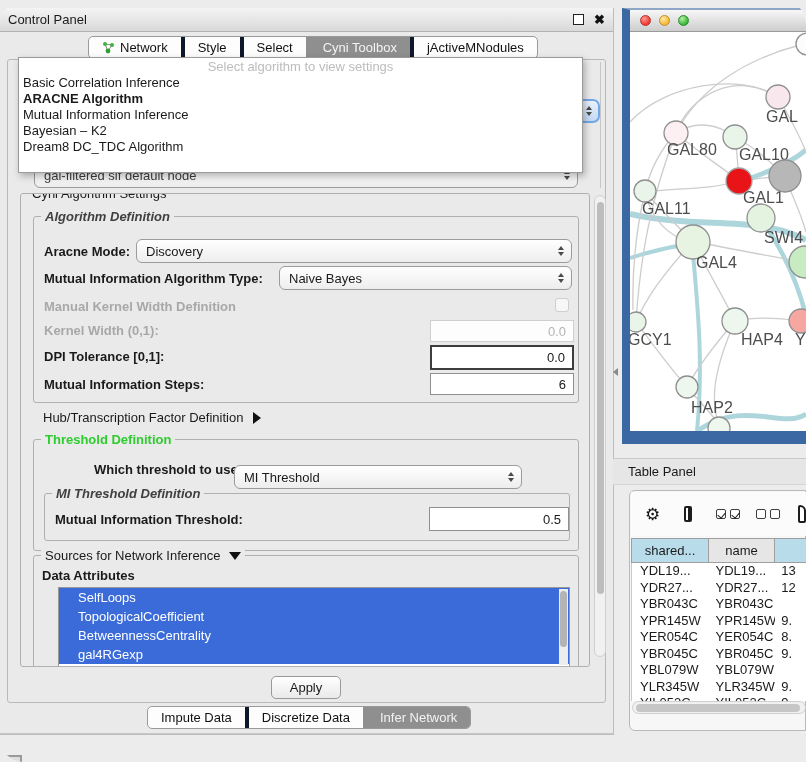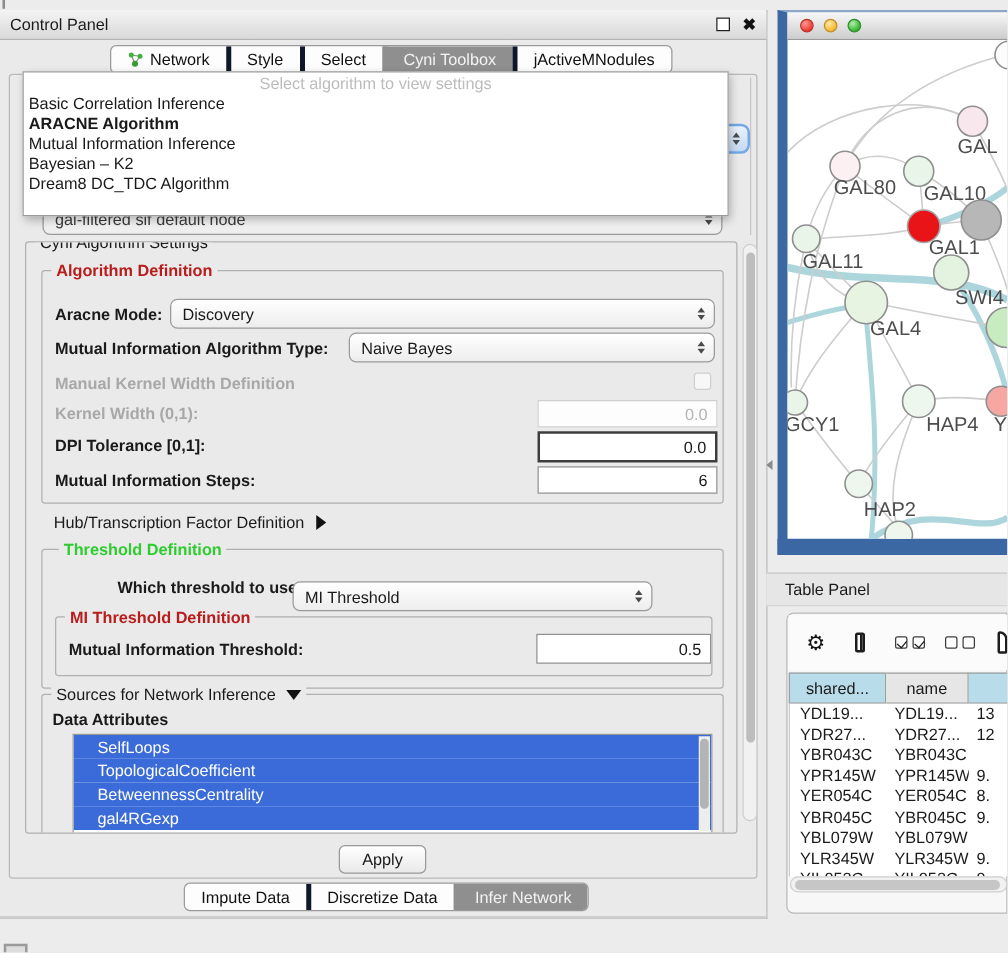--- a/index.html
+++ b/index.html
@@ -1,37 +1,37 @@
 <!DOCTYPE html>
 <html><head>
 <meta charset="utf-8">
 <style>
   html,body{margin:0;padding:0;}
   body{font-family:"Liberation Sans",sans-serif;font-size:13px;color:#1a1a1a;background:#ececec;}
-  #screen{position:relative;width:806px;height:762px;overflow:hidden;background:#ececec;}
+  #screen{position:relative;width:806px;height:762px;overflow:hidden;background:#ececec;border-radius:24px;}
   .abs{position:absolute;}
   
   .panel-win{background:#eaeaea;border:1px solid #bdbdbd;border-left:none;}
   .titlebar{background:linear-gradient(#f4f4f4,#d9d9d9);border-bottom:1px solid #b3b3b3;display:flex;align-items:center;padding:0 8px;box-sizing:border-box;}
   .float-btn{width:9px;height:9px;border:1.5px solid #222;background:#fff;display:inline-block;}
   .close-x{font-weight:bold;font-size:13px;color:#111;}
   
   .tabbar{display:flex;border:1px solid #9a9a9a;border-radius:5px;background:#fdfdfd;overflow:hidden;align-items:stretch;box-sizing:border-box;}
   .tab{padding:0 13px;display:flex;align-items:center;gap:5px;border-left:4px solid #0f172a;color:#111;white-space:nowrap;}
   .tab:first-child{border-left:none;}
   .tab.selected{background:#8f8f8f;color:#f3f3f3;border-left-color:#8f8f8f;}
   
   #algo-dropdown{background:#fff;border:1px solid #9a9a9a;box-shadow:2px 3px 7px rgba(0,0,0,.28);z-index:30;}
   .dd-prompt{color:#bcbcbc;text-align:center;height:17px;line-height:17px;}
   .dd-item{height:16px;line-height:16px;padding-left:4px;white-space:nowrap;}
   .dd-item.bold{font-weight:bold;}
   
   .groupbox{border:1px solid #b0b0b0;border-radius:3px;box-sizing:border-box;background:transparent;}
   .grouptitle{position:absolute;top:-8px;left:7px;background:#eaeaea;padding:0 4px;line-height:15px;white-space:nowrap;}
-  .t-blue{color:#b91c1c;font-weight:bold;}
+  .t-blue{color:#404040;font-weight:bold;font-style:italic;}
   .t-green{color:#2ecc2e;font-weight:bold;}
   .lbl{font-weight:bold;white-space:nowrap;}
   .dis{color:#a8a8a8;}
   
   .combo{background:linear-gradient(#ffffff,#ededed);border:1px solid #9b9b9b;border-radius:6px;display:flex;align-items:center;padding-left:9px;box-sizing:border-box;}
   .stepper{margin-left:auto;display:flex;flex-direction:column;align-items:center;justify-content:center;gap:2px;padding-right:7px;}
   .tri-up{width:0;height:0;border-left:3.5px solid transparent;border-right:3.5px solid transparent;border-bottom:4.5px solid #4a4a4a;}
   .tri-dn{width:0;height:0;border-left:3.5px solid transparent;border-right:3.5px solid transparent;border-top:4.5px solid #4a4a4a;}
   .tri-right{width:0;height:0;border-top:6px solid transparent;border-bottom:6px solid transparent;border-left:8px solid #111;display:inline-block;}
   .tri-down-b{width:0;height:0;border-left:6px solid transparent;border-right:6px solid transparent;border-top:8px solid #111;display:inline-block;}
@@ -182,21 +182,21 @@
           <span>6</span>
         </div>
     </div>
 
     <div class="abs" style="left:22px;top:216px;display:flex;align-items:center;gap:10px;">
       <span>Hub/Transcription Factor Definition</span>
       <span class="tri-right"></span>
     </div>
 
     <div class="abs groupbox" style="left:12px;top:245px;width:546px;height:112px;">
-      <span class="grouptitle t-green" style="background:#eaeaea;margin-left:6px;">Threshold Definition</span>
+      <span class="grouptitle t-green" style="background:#eaeaea;">Threshold Definition</span>
 
       <div class="abs lbl" style="left:60px;top:22px;">Which threshold to use:</div>
       <div class="abs combo" style="left:200px;top:17px;width:288px;height:24px;margin-top:8px;">
         <span>MI Threshold</span>
         <span class="stepper">
             <span class="tri-up"></span>
             <span class="tri-dn"></span>
           </span>
       </div>
 

